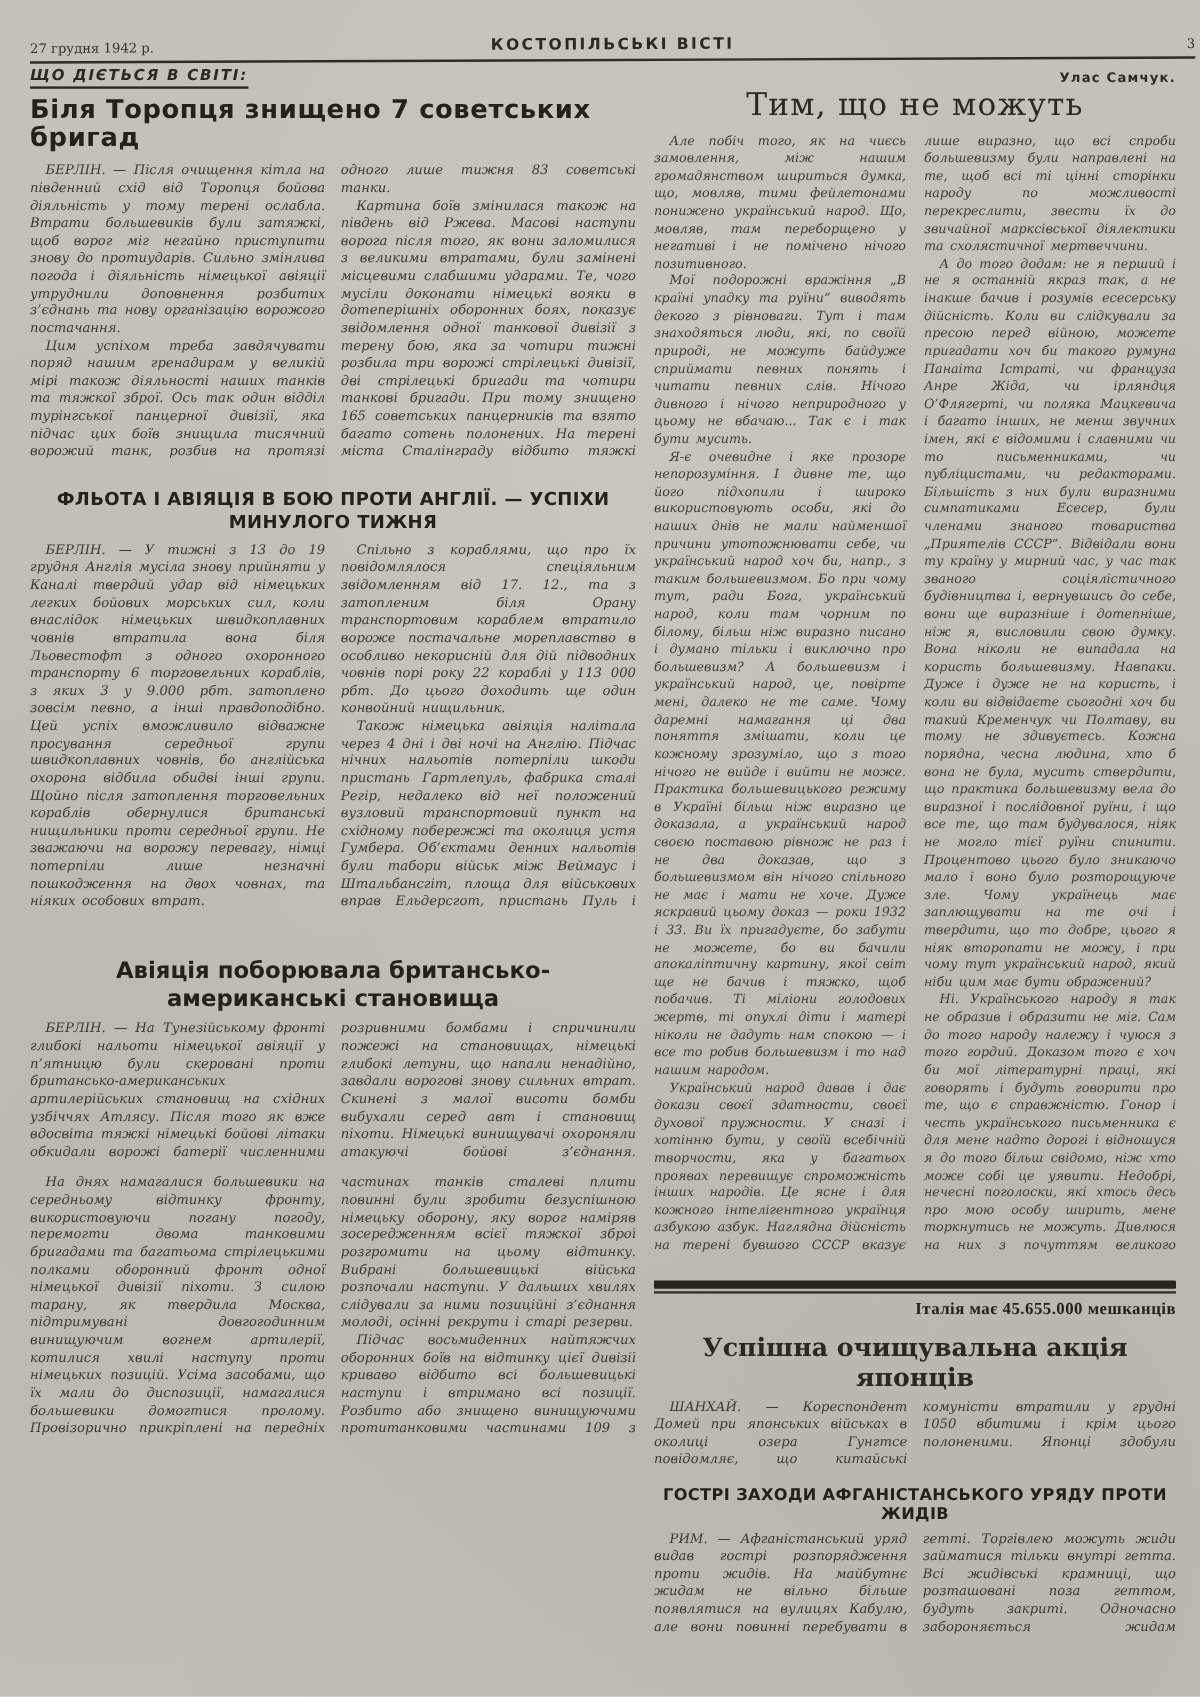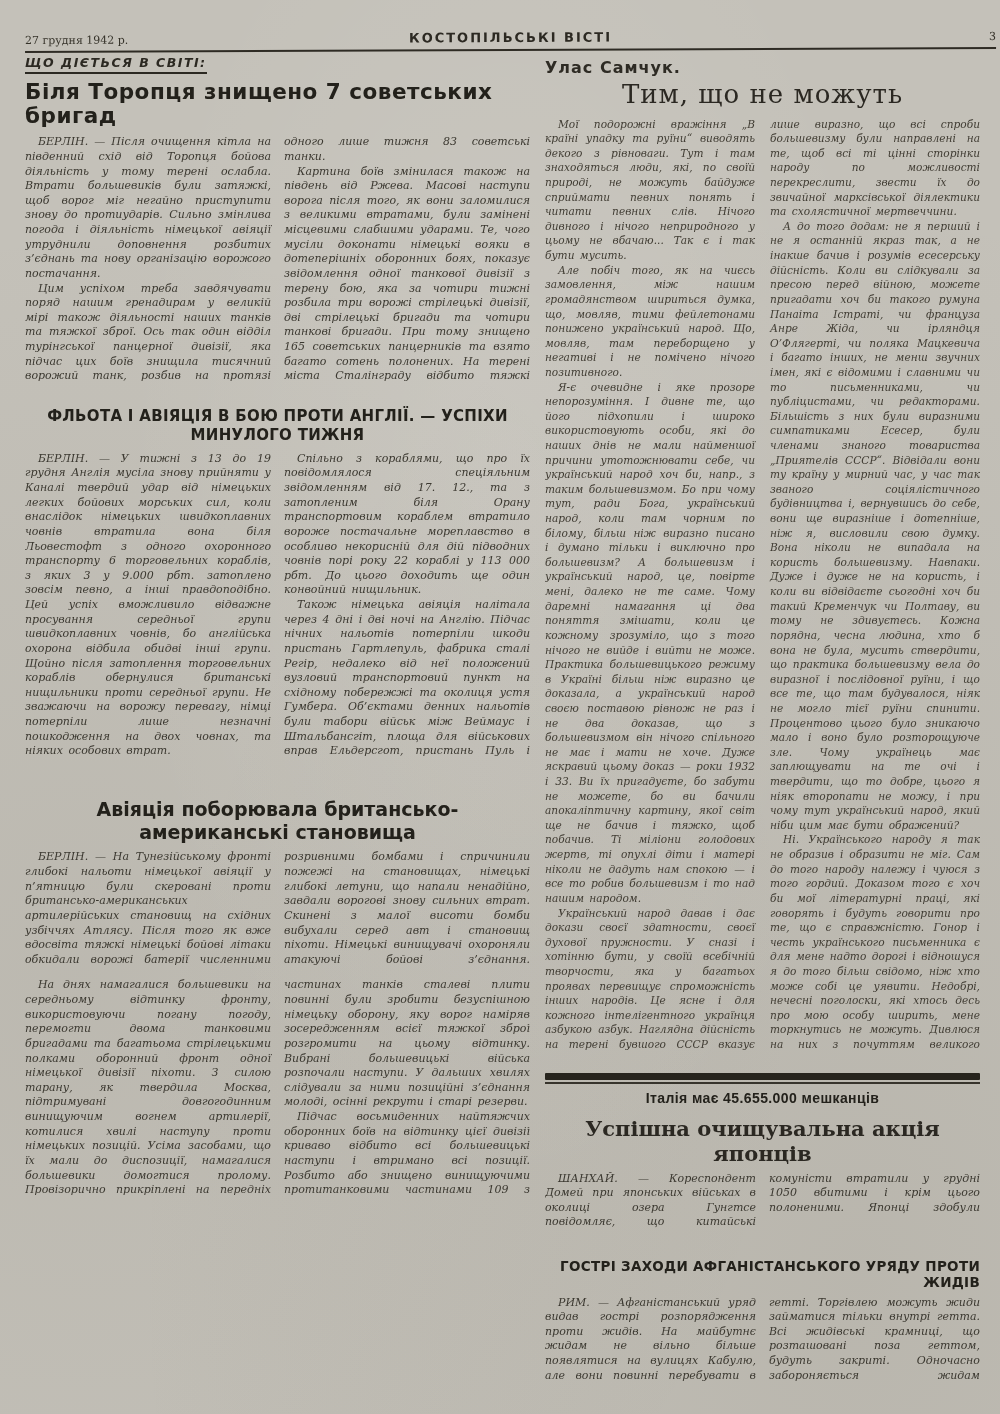--- a/index.html
+++ b/index.html
@@ -70,23 +70,23 @@
     font-family:"DejaVu Sans", sans-serif;font-weight:700;
     font-size:19px;line-height:1.2;text-align:center;
     color:#23211b;margin:12px 0 7px 0;
   }
   .body-a1{height:262px;}
   .body-a2{height:334px;}
   .body-a3{height:128px;}
   .body-a4{height:224px;}
   
   .byline{
-    text-align:left;
-    font-family:"DejaVu Sans", sans-serif;font-weight:700;
-    font-size:16px;letter-spacing:1px;color:#2e2b24;
+    text-align:right;
+    font-family:"DejaVu Sans", sans-serif;font-weight:700;
+    font-size:11px;letter-spacing:1px;color:#2e2b24;
     margin:0 0 3px 0;
   }
   .h-feuilleton{
     text-align:center;
     font-family:"DejaVu Serif", serif;font-weight:400;
     font-size:26px;letter-spacing:1px;color:#2b2822;
     margin:0 0 8px 0;line-height:1.1;
   }
   .feuilleton-body{
     column-count:2;column-gap:15px;
@@ -94,33 +94,33 @@
     font-style:italic;
     font-size:10.6px;line-height:1.38;
     word-spacing:2px;color:#403c33;
     height:948px;overflow:hidden;
   }
   .feuilleton-body p{margin:0;text-indent:13px;}
   .sep-bar{height:7px;background:#27241d;margin:8px 0 2px 0;border-radius:1px;}
   .sep-rule{height:0;border-top:2px solid #37342c;margin:0 0 6px 0;}
   
   .h-small-bold{
-    font-family:Liberation Sans, sans-serif;font-weight:700;
-    font-size:14px;text-align:center;color:#23211b;
+    font-family:Liberation Serif, serif;font-weight:700;
+    font-size:14px;text-align:right;color:#23211b;
     margin:4px 0 5px 0;letter-spacing:0.4px;
   }
   .h-serif-big{
     font-family:"DejaVu Serif", serif;font-weight:700;
     font-size:21px;text-align:center;color:#2b2822;
     margin:10px 0 6px 0;
   }
   .h-caps-bold{
     font-family:"DejaVu Sans", sans-serif;font-weight:700;
-    font-size:13.5px;text-align:right;color:#23211b;
-    margin:24px 0 6px 0;letter-spacing:0.3px;
+    font-size:13.5px;text-align:center;color:#23211b;
+    margin:10px 0 6px 0;letter-spacing:0.3px;
   }
   .body-italy{height:48px;}
   .body-japan{height:62px;}
   .body-afghan{height:92px;}
 </style>
 </head>
 <body>
 
 <div class="page">
 
@@ -167,22 +167,22 @@
     </div>
 
   </div>
 
   <div class="right-half">
 
     <div>
       <div class="byline">Улас Самчук.</div>
       <div class="h-feuilleton">Тим, що не можуть</div>
       <div class="feuilleton-body">
+          <p>Але побіч того, як на чиєсь замовлення, між нашим громадянством шириться думка, що, мовляв, тими фейлетонами понижено український народ. Що, мовляв, там переборщено у негативі і не помічено нічого позитивного.</p>
           <p>Мої подорожні вражіння „В країні упадку та руїни“ виводять декого з рівноваги. Тут і там знаходяться люди, які, по своїй природі, не можуть байдуже сприймати певних понять і читати певних слів. Нічого дивного і нічого неприродного у цьому не вбачаю... Так є і так бути мусить.</p>
-          <p>Але побіч того, як на чиєсь замовлення, між нашим громадянством шириться думка, що, мовляв, тими фейлетонами понижено український народ. Що, мовляв, там переборщено у негативі і не помічено нічого позитивного.</p>
           <p>Я-є очевидне і яке прозоре непорозуміння. І дивне те, що його підхопили і широко використовують особи, які до наших днів не мали найменшої причини утотожнювати себе, чи український народ хоч би, напр., з таким большевизмом. Бо при чому тут, ради Бога, український народ, коли там чорним по білому, більш ніж виразно писано і думано тільки і виключно про большевизм? А большевизм і український народ, це, повірте мені, далеко не те саме. Чому даремні намагання ці два поняття змішати, коли це кожному зрозуміло, що з того нічого не вийде і вийти не може. Практика большевицького режиму в Україні більш ніж виразно це доказала, а український народ своєю поставою рівнож не раз і не два доказав, що з большевизмом він нічого спільного не має і мати не хоче. Дуже яскравий цьому доказ — роки 1932 і 33. Ви їх пригадуєте, бо забути не можете, бо ви бачили апокаліптичну картину, якої світ ще не бачив і тяжко, щоб побачив. Ті міліони голодових жертв, ті опухлі діти і матері ніколи не дадуть нам спокою — і все то робив большевизм і то над нашим народом.</p>
           <p>Український народ давав і дає докази своєї здатности, своєї духової пружности. У сназі і хотінню бути, у своїй всебічній творчости, яка у багатьох проявах перевищує спроможність інших народів. Це ясне і для кожного інтелігентного українця азбукою азбук. Наглядна дійсність на терені бувшого СССР вказує лише виразно, що всі спроби большевизму були направлені на те, щоб всі ті цінні сторінки народу по можливості перекреслити, звести їх до звичайної марксівської діялектики та схолястичної мертвеччини.</p>
           <p>А до того додам: не я перший і не я останній якраз так, а не інакше бачив і розумів есесерську дійсність. Коли ви слідкували за пресою перед війною, можете пригадати хоч би такого румуна Панаіта Істраті, чи француза Анре Жіда, чи ірляндця О’Флягерті, чи поляка Мацкевича і багато інших, не менш звучних імен, які є відомими і славними чи то письменниками, чи публіцистами, чи редакторами. Більшість з них були виразними симпатиками Есесер, були членами знаного товариства „Приятелів СССР“. Відвідали вони ту країну у мирний час, у час так званого соціялістичного будівництва і, вернувшись до себе, вони ще виразніше і дотепніше, ніж я, висловили свою думку. Вона ніколи не випадала на користь большевизму. Навпаки. Дуже і дуже не на користь, і коли ви відвідаєте сьогодні хоч би такий Кременчук чи Полтаву, ви тому не здивуєтесь. Кожна порядна, чесна людина, хто б вона не була, мусить ствердити, що практика большевизму вела до виразної і послідовної руїни, і що все те, що там будувалося, ніяк не могло тієї руїни спинити. Процентово цього було зникаючо мало і воно було розторощуюче зле. Чому українець має заплющувати на те очі і твердити, що то добре, цього я ніяк второпати не можу, і при чому тут український народ, який ніби цим має бути ображений?</p>
           <p>Ні. Українського народу я так не образив і образити не міг. Сам до того народу належу і чуюся з того гордий. Доказом того є хоч би мої літературні праці, які говорять і будуть говорити про те, що є справжністю. Гонор і честь українського письменника є для мене надто дорогі і відношуся я до того більш свідомо, ніж хто може собі це уявити. Недобрі, нечесні поголоски, які хтось десь про мою особу ширить, мене торкнутись не можуть. Дивлюся на них з почуттям великого душевного спокою і з почуттям гідности людини, яка завжди може спокійно дивитися у вічі власного народу. Я можу, як і кожна людина, помилятися, але для того все, що я пишу, підписую завжди своїм власним прізвищем. А це значить, що за все, що пишу, цілком свідомо беру на себе відповідальність... І то відповідальність не так перед тими, що живуть тепер, як передусім перед тими, які прийдуть по нас, і суд котрих буде під кожним оглядом дуже і дуже непробачливий і дуже безкомпромісовий.</p>
         </div>
     </div>
 
     <div class="sep-bar"></div>
     <div class="sep-rule"></div>
 

